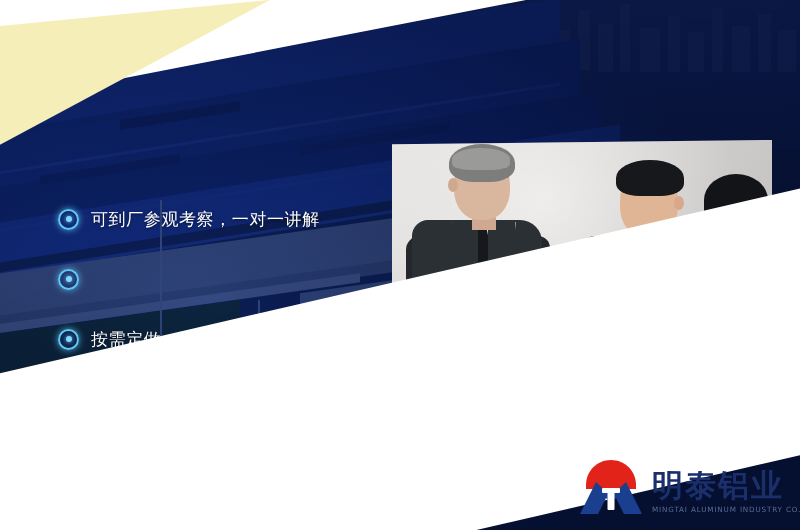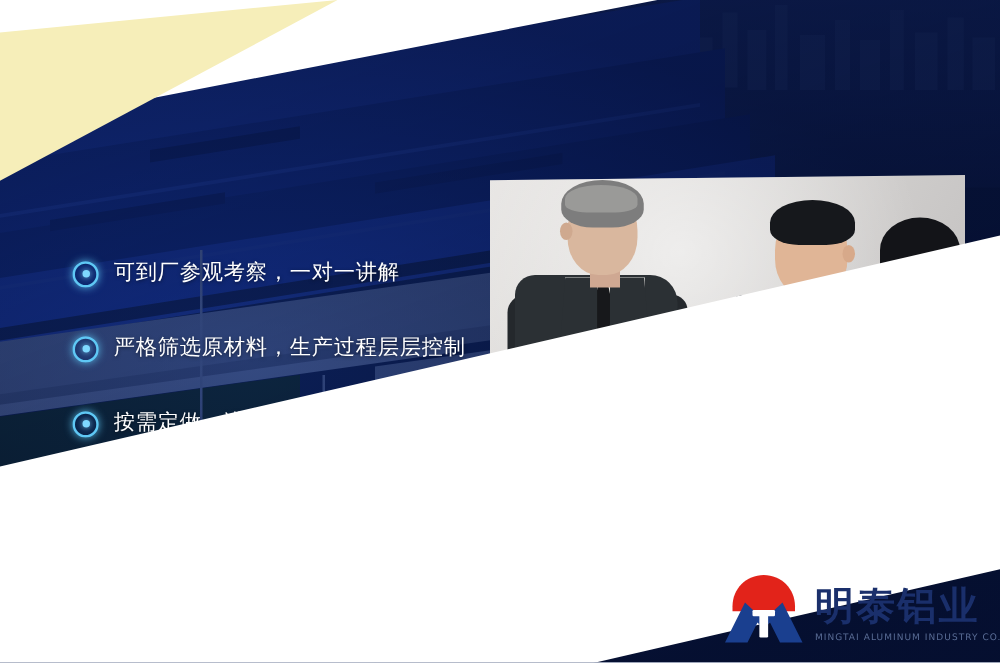--- a/index.html
+++ b/index.html
@@ -64,21 +64,21 @@
     font-weight:bold;
     letter-spacing:1px;
     color:#1b3d7a;
     white-space:nowrap;
     font-family:"DejaVu Sans","Liberation Sans",sans-serif;
     -webkit-text-stroke:0.7px #1b3d7a;
   }
 
   
   .bullets{position:absolute;left:58px;top:206px;width:330px;}
-  .bullet{display:flex;align-items:center;height:26px;margin-bottom:34px;font-family:Liberation Mono, monospace;}
+  .bullet{display:flex;align-items:center;height:26px;margin-bottom:34px;}
   .bullet:last-child{margin-bottom:0;}
   .dot{
     position:relative;flex:0 0 auto;
     width:17px;height:17px;border-radius:50%;
     border:2px solid #5fc8f5;
     box-shadow:0 0 7px rgba(95,200,245,.85);
     margin-right:12px;
     background:rgba(10,40,110,.35);
   }
   .dot::after{
@@ -271,21 +271,20 @@
 
   <div class="bullets">
 
     <div class="bullet">
       <span class="dot"></span>
       <span class="btext">可到厂参观考察，一对一讲解</span>
     </div>
 
     <div class="bullet">
       <span class="dot"></span>
-      <span class="btext">严格筛选原材料，生产过程层层控制</span>
     </div>
 
     <div class="bullet">
       <span class="dot"></span>
       <span class="btext">按需定做，满足多样化需求</span>
     </div>
 
     <div class="bullet">
       <span class="dot"></span>
       <span class="btext">原厂直供价格，提供质保书</span>

